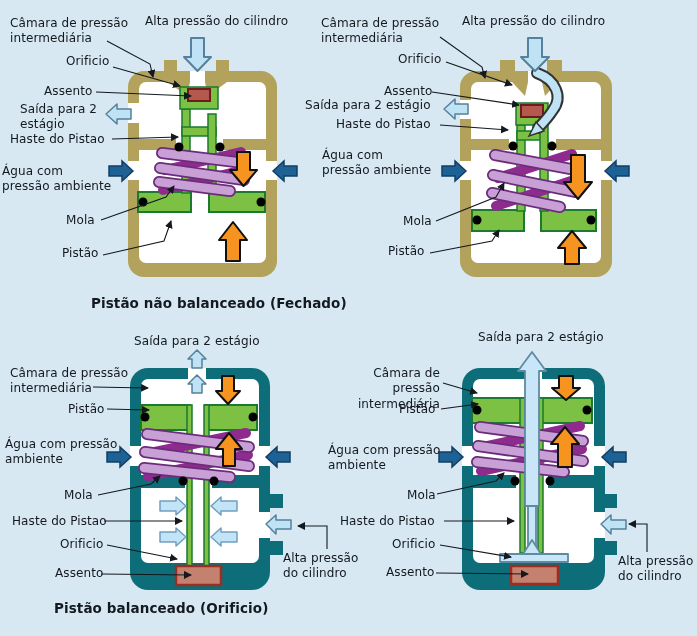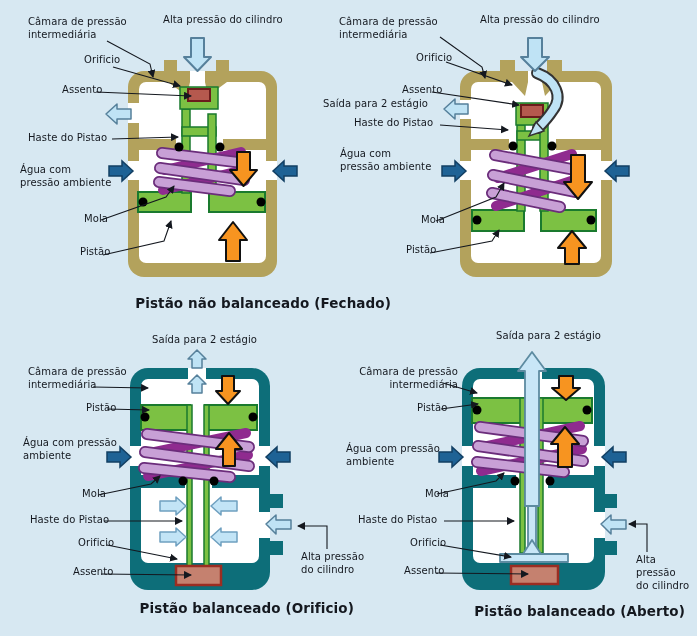--- a/index.html
+++ b/index.html
@@ -1,22 +1,22 @@
 <!DOCTYPE html>
 <html><head>
 <meta charset="utf-8">
 <style>
   html,body{margin:0;padding:0;}
   .stage{position:relative;width:697px;height:636px;background:#d7e8f2;
          font-family:"DejaVu Sans",sans-serif;overflow:hidden;}
   .stage svg{position:absolute;left:0;top:0;}
-  .lbl{position:absolute;font-size:10px;line-height:1.28;color:#14181f;
-       white-space:pre-line;letter-spacing:.1px;margin-left:18px;}
+  .lbl{position:absolute;font-size:12px;line-height:1.28;color:#14181f;
+       white-space:pre-line;letter-spacing:.1px;}
   .cap{position:absolute;width:300px;font-size:13.5px;font-weight:bold;
-       color:#14181f;text-align:right;letter-spacing:.1px;}
+       color:#14181f;text-align:left;letter-spacing:.1px;}
 </style>
 </head>
 <body>
 
 <div class="stage">
 
 <svg width="697" height="636" viewBox="0 0 697 636">
   <defs>
     <marker id="ah" viewBox="0 0 8 8" refX="7" refY="4" markerWidth="8" markerHeight="8" orient="auto" markerUnits="userSpaceOnUse">
       <path d="M0,0L8,4L0,8Z" fill="#14181f"></path>
@@ -259,20 +259,22 @@
       <polyline points="647,552 647,524 629,524" marker-end="url(#ah)"></polyline>
     </g>
   </g>
 </svg>
 
 <div class="lbl" style="left:145px;top:14px">Alta pressão do cilindro</div>
 <div class="lbl" style="left:10px;top:16px">Câmara de pressão
 intermediária</div>
 <div class="lbl" style="left:66px;top:54px">Orificio</div>
 <div class="lbl" style="left:44px;top:84px">Assento</div>
+<div class="lbl" style="left:20px;top:102px">Saída para 2
+estágio</div>
 <div class="lbl" style="left:10px;top:132px">Haste do Pistao</div>
 <div class="lbl" style="left:2px;top:164px">Água com
 pressão ambiente</div>
 <div class="lbl" style="left:66px;top:213px">Mola</div>
 <div class="lbl" style="left:62px;top:246px">Pistão</div>
 <div class="cap" style="left:91px;top:295px">Pistão não balanceado (Fechado)</div>
 
 <div class="lbl" style="left:321px;top:16px">Câmara de pressão
 intermediária</div>
 <div class="lbl" style="left:462px;top:14px">Alta pressão do cilindro</div>
@@ -304,15 +306,14 @@
 intermediária</div>
 <div class="lbl" style="left:399px;top:402px">Pistão</div>
 <div class="lbl" style="left:328px;top:443px">Água com pressão
 ambiente</div>
 <div class="lbl" style="left:407px;top:488px">Mola</div>
 <div class="lbl" style="left:340px;top:514px">Haste do Pistao</div>
 <div class="lbl" style="left:392px;top:537px">Orificio</div>
 <div class="lbl" style="left:386px;top:565px">Assento</div>
 <div class="lbl" style="left:618px;top:554px">Alta pressão
 do cilindro</div>
-<div class="cap" style="left:385px;top:603px">Pistão balanceado (Aberto)</div>
 
 </div>
 
 </body></html>

